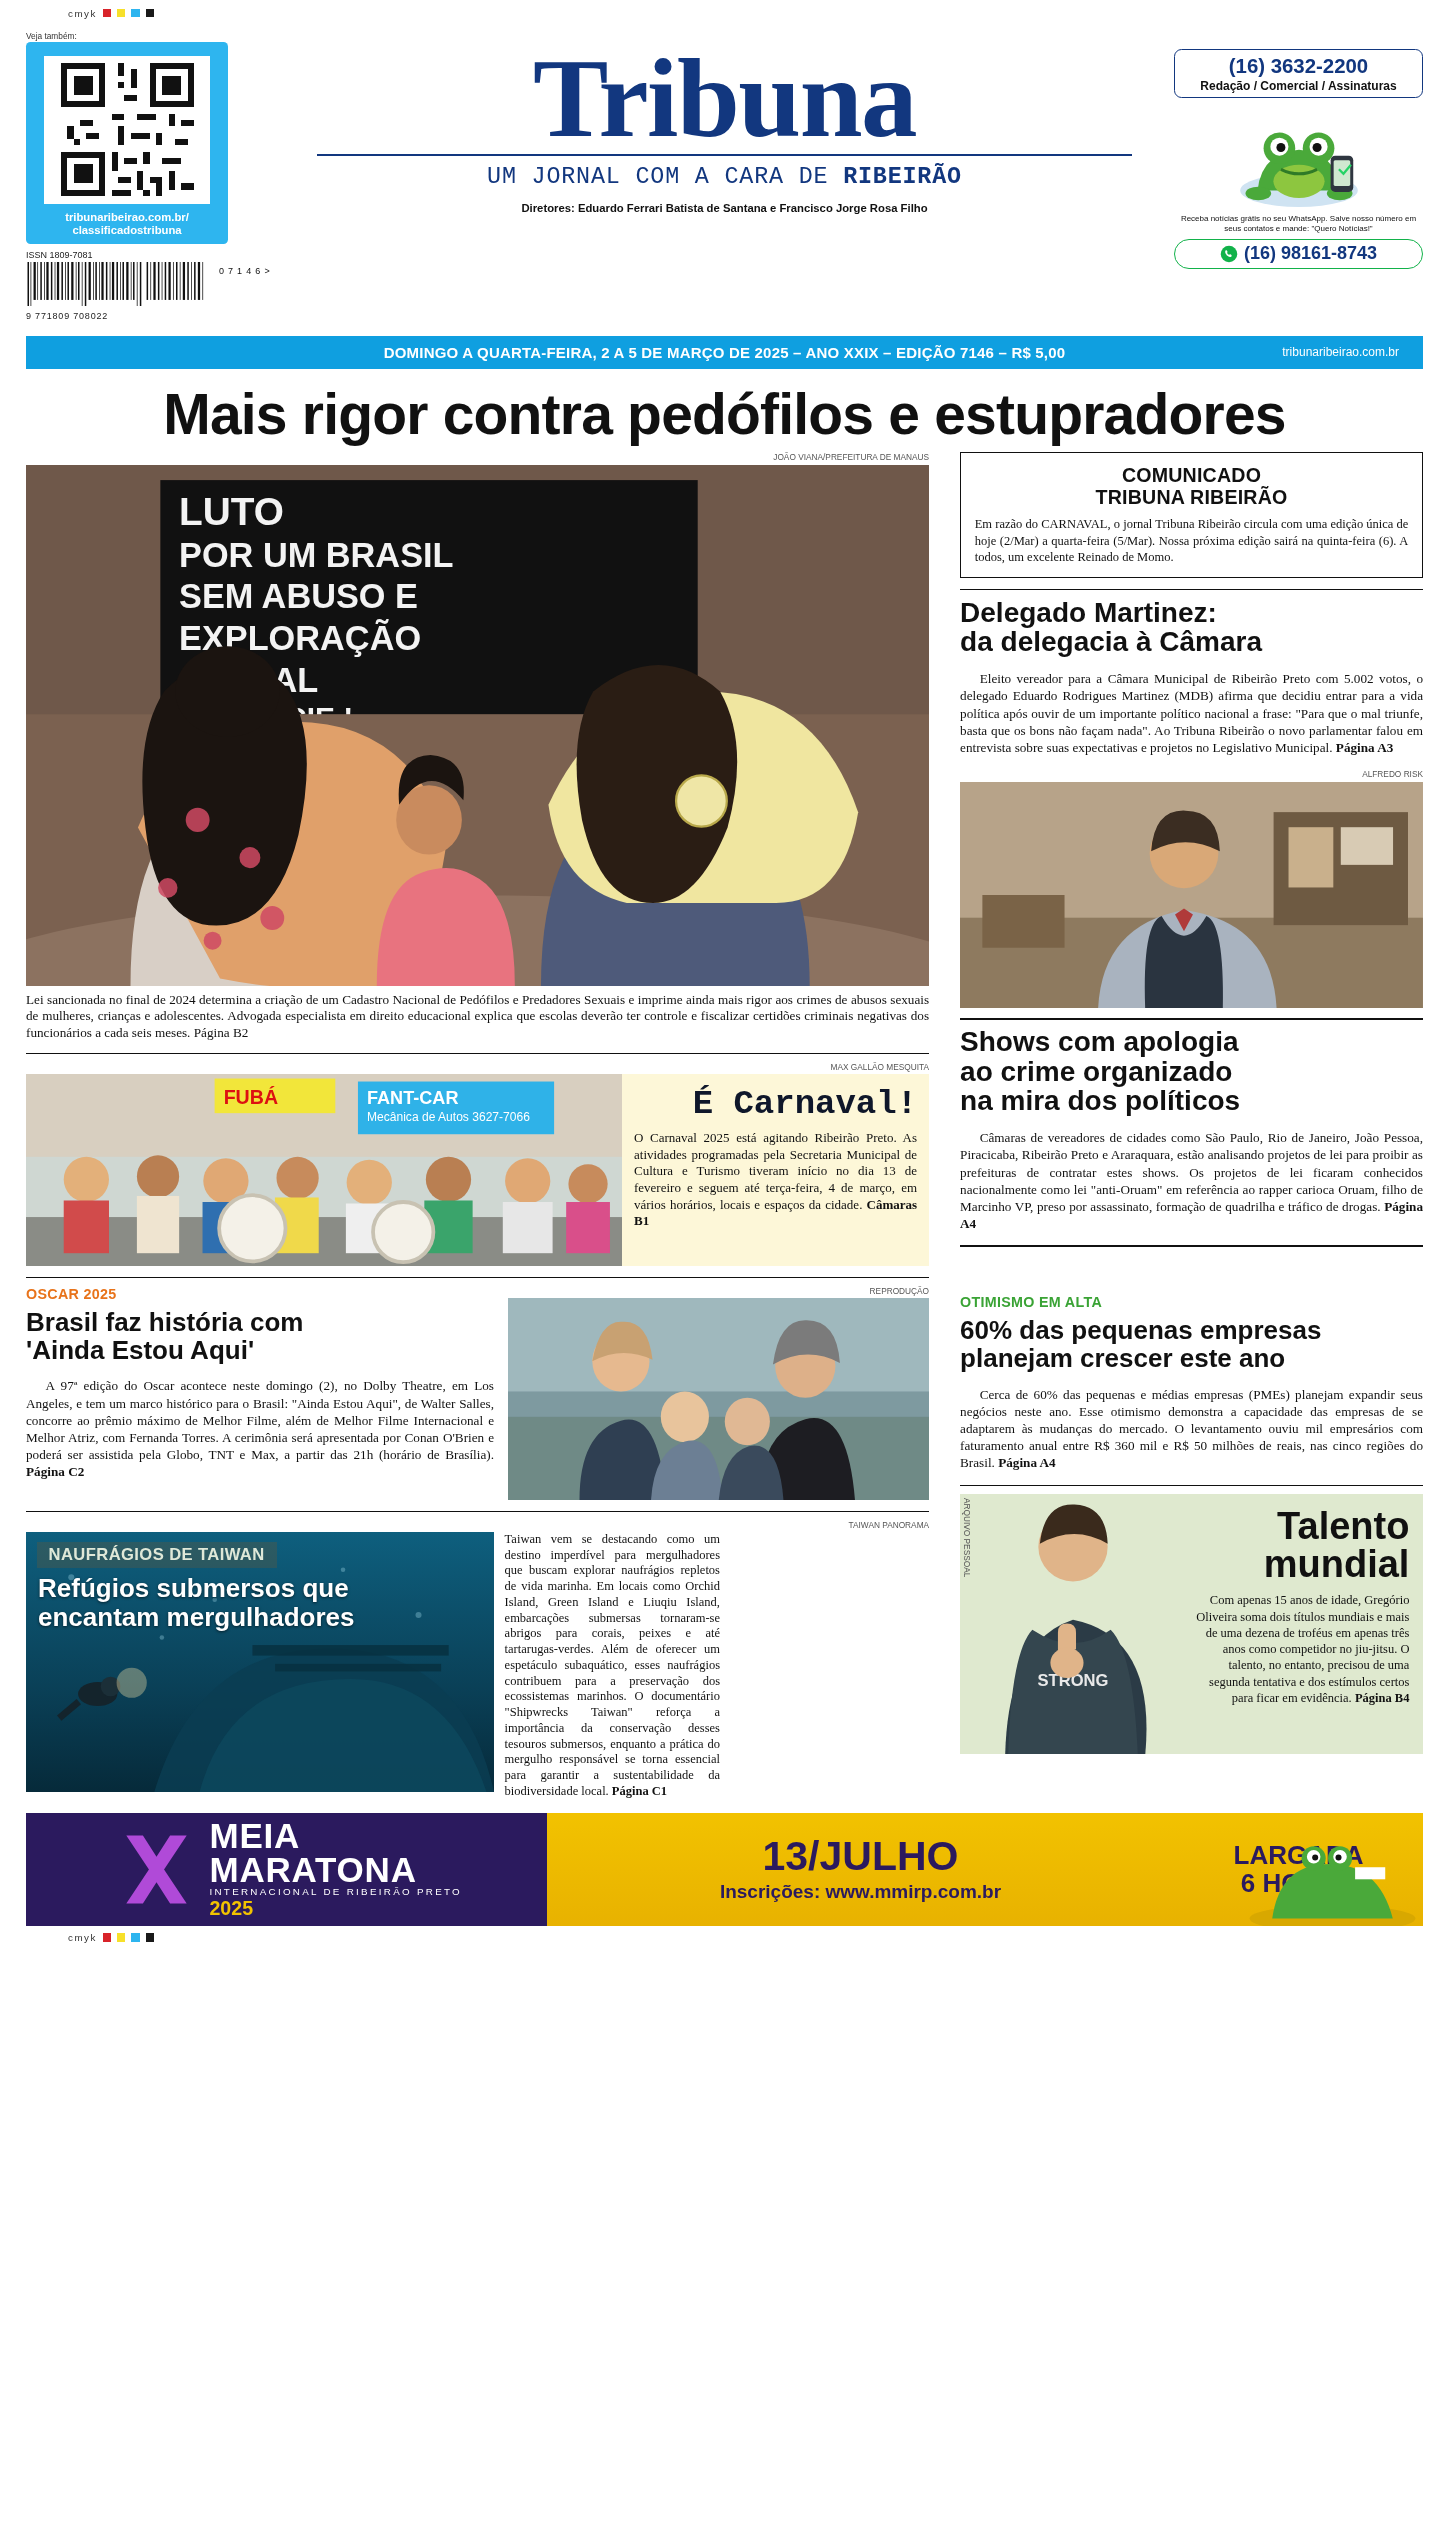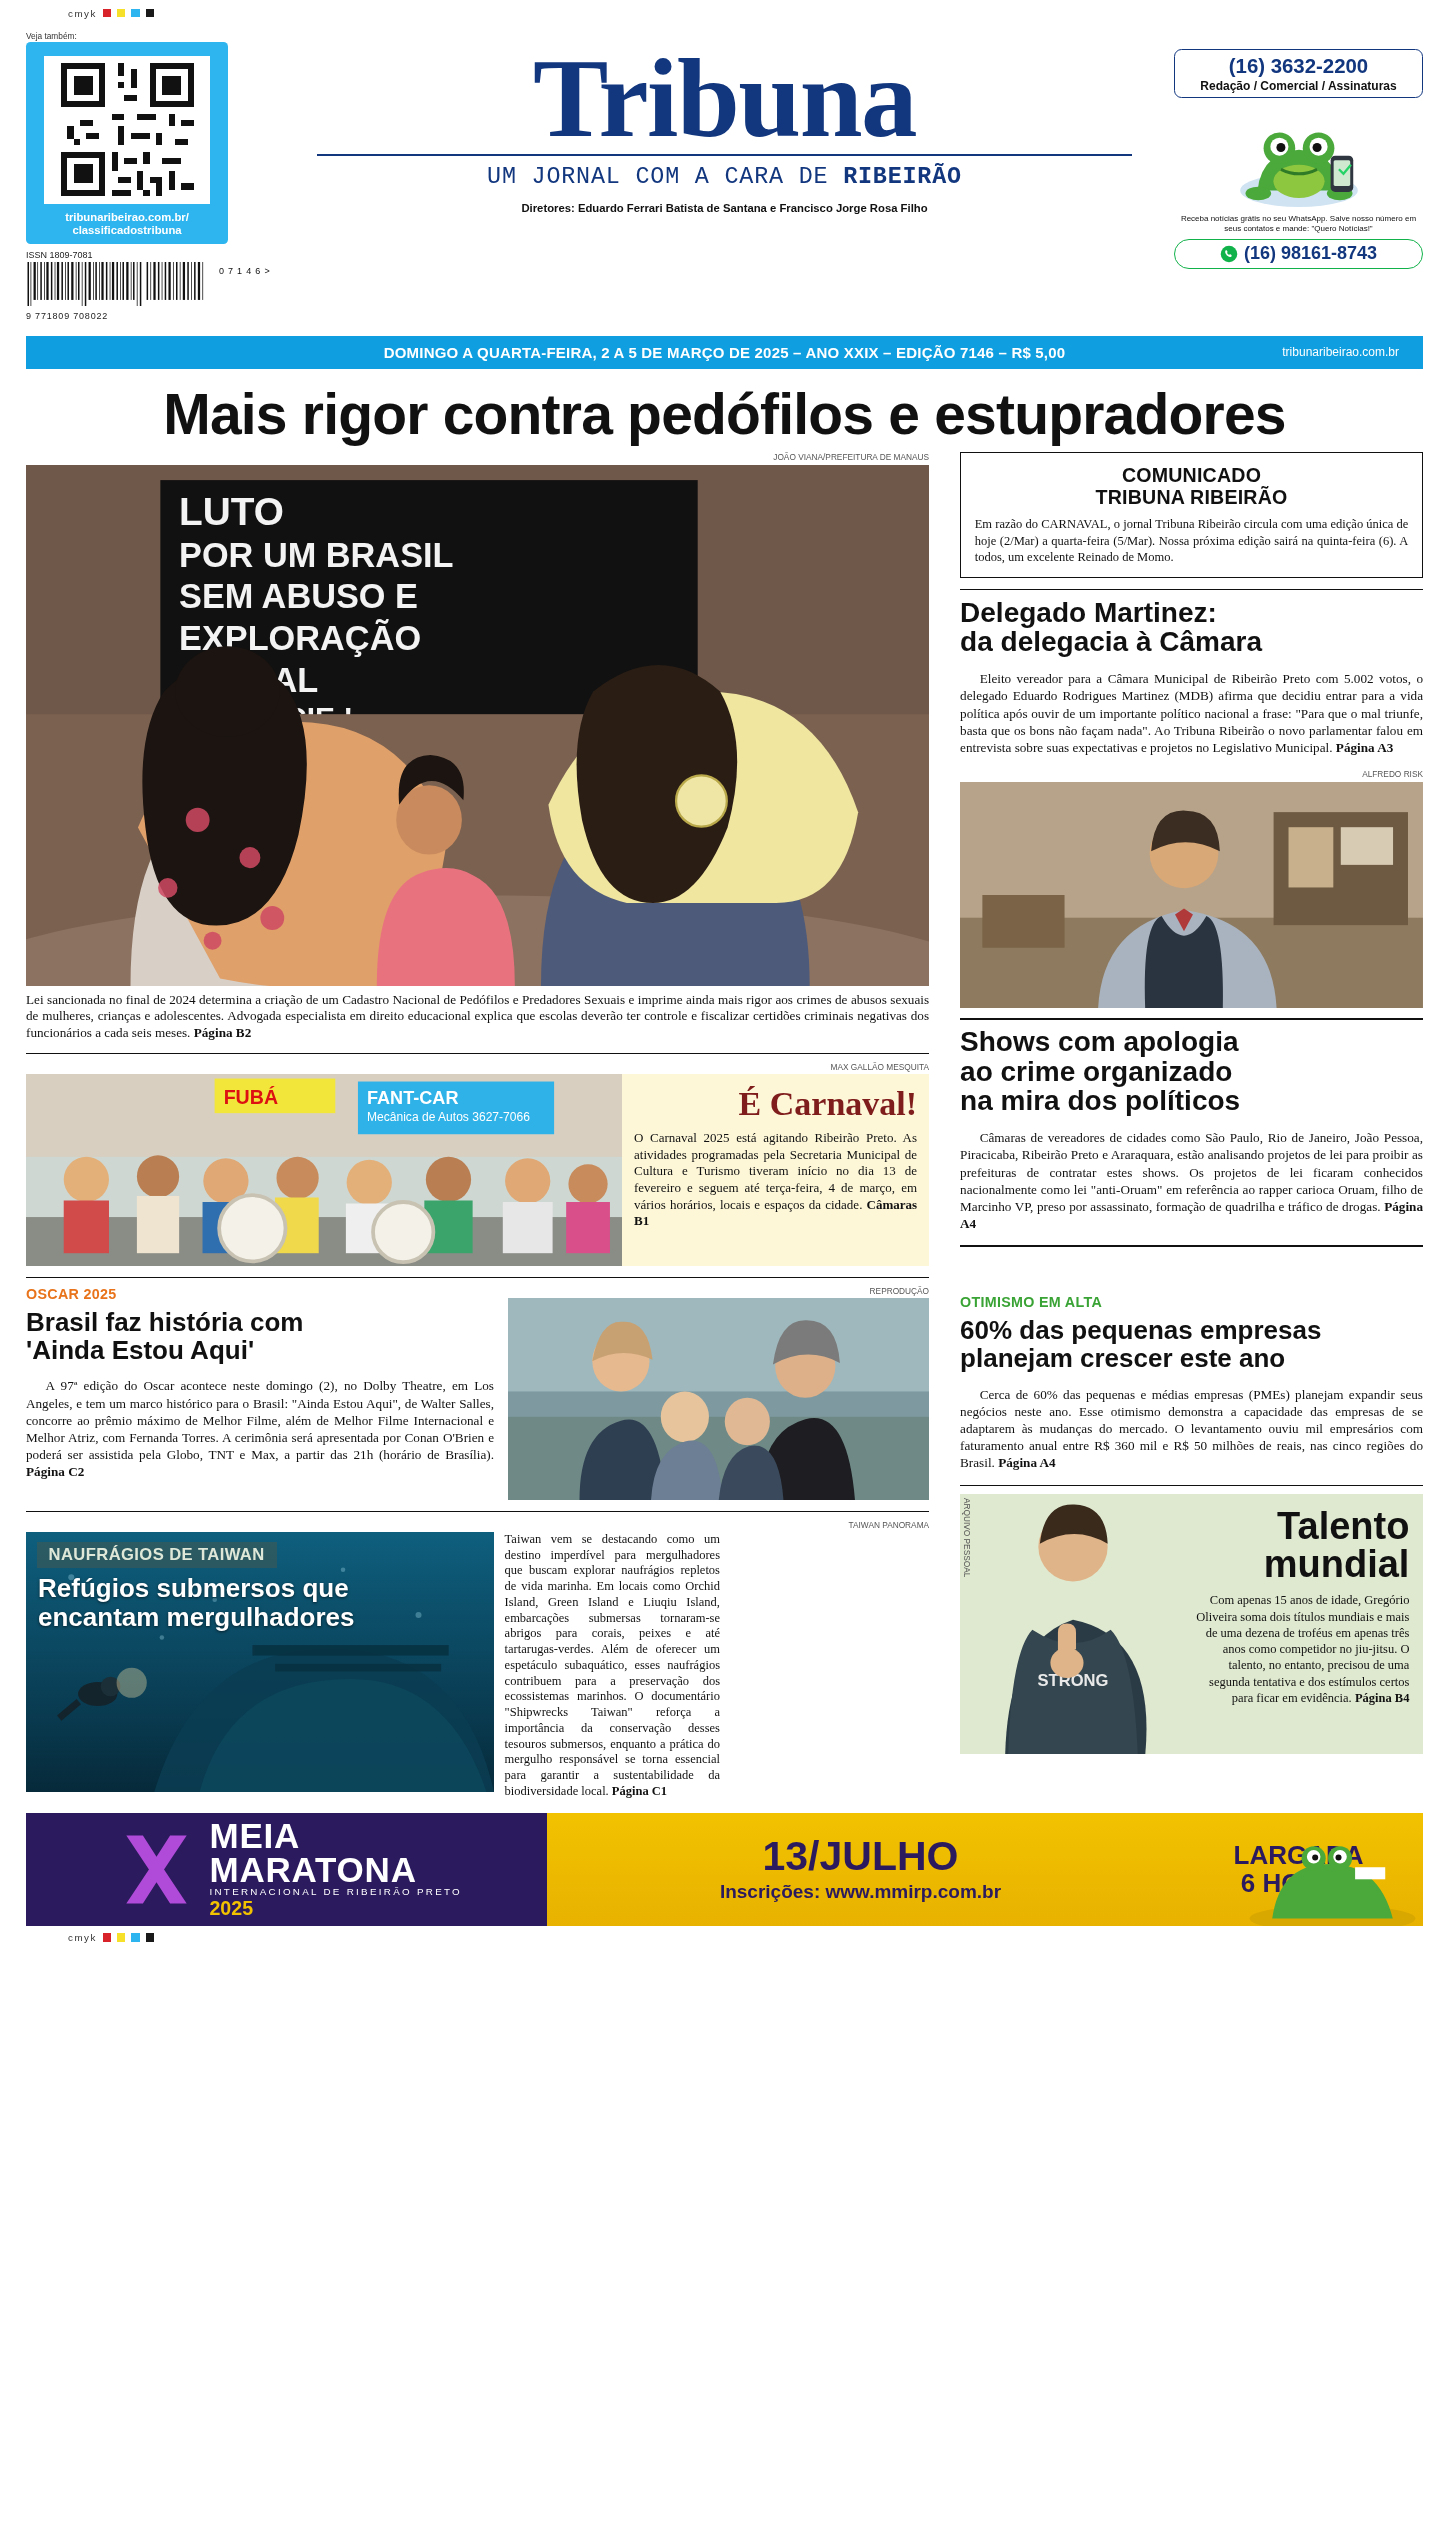--- a/index.html
+++ b/index.html
@@ -50,40 +50,40 @@
   
   .cols{display:flex;gap:31px;}
   .colL{width:913px;}
   .colR{width:468px;}
 
   .credit{font-family:"Liberation Sans",sans-serif;font-size:8.3px;color:#555;text-align:right;margin:0 0 2.3px;}
   .vcredit{writing-mode:vertical-rl;font-family:"Liberation Sans",sans-serif;font-size:8.3px;color:#555;}
 
   .photo{width:100%;position:relative;overflow:hidden;background:#cfd6dd;}
   .cap{font-family:"Liberation Serif",serif;font-size:13.2px;line-height:1.28;margin-top:6px;text-align:justify;}
-  .cap b{font-weight:bold;}
+  .cap b{font-weight:normal;}
 
   .rule{height:1.5px;background:#111;margin:10.6px 0 7.5px;}
 
   .comunicado{border:1.5px solid #111;padding:10.6px 13.6px 12px;text-align:center;}
   .comunicado h3{font-family:"Liberation Sans",sans-serif;font-size:19.6px;margin:0;line-height:1.15;letter-spacing:0.2px;}
   .comunicado p{font-family:"Liberation Serif",serif;font-size:12.5px;line-height:1.3;margin:7.5px 0 0;text-align:justify;}
 
   .hed{font-family:"Liberation Sans",sans-serif;font-weight:bold;font-size:28px;line-height:1.06;margin:7.5px 0 7.5px;}
   .hed.sm{font-size:26px;}
   .kicker{font-family:"Liberation Sans",sans-serif;font-weight:bold;font-size:14.3px;color:#e8731a;letter-spacing:0.3px;margin-bottom:3px;}
   .kicker.green{color:#3aa335;margin-top:47px;}
   .body{font-family:"Liberation Serif",serif;font-size:13.2px;line-height:1.3;text-align:justify;text-indent:19.6px;}
   .body b{font-weight:bold;}
 
   
   .carn{display:flex;gap:0;}
   .carn .ph{width:596px;height:192px;position:relative;overflow:hidden;}
   .carn .txt{width:calc(100% - 596px);background:#fdf7d8;padding:10.6px 12px;box-sizing:border-box;}
-  .carn h2{font-family:Liberation Serif, serif;font-weight:bold;font-size:34px;color:#7f1d1d;margin:0 0 7.5px;text-align:right;}
+  .carn h2{font-family:Liberation Mono, monospace;font-weight:bold;font-size:34px;color:#0f172a;margin:0 0 7.5px;text-align:right;}
   .carn p{font-family:"Liberation Serif",serif;font-size:13px;line-height:1.28;text-align:justify;margin:0;}
 
   
   .oscar{display:flex;gap:13.6px;}
   .oscar .tx{width:468px;}
   .oscar .ph{flex:1;height:202px;position:relative;overflow:hidden;}
 
   
   .taiwan{display:flex;}
   .tw-photo{width:468px;height:260px;position:relative;overflow:hidden;}

